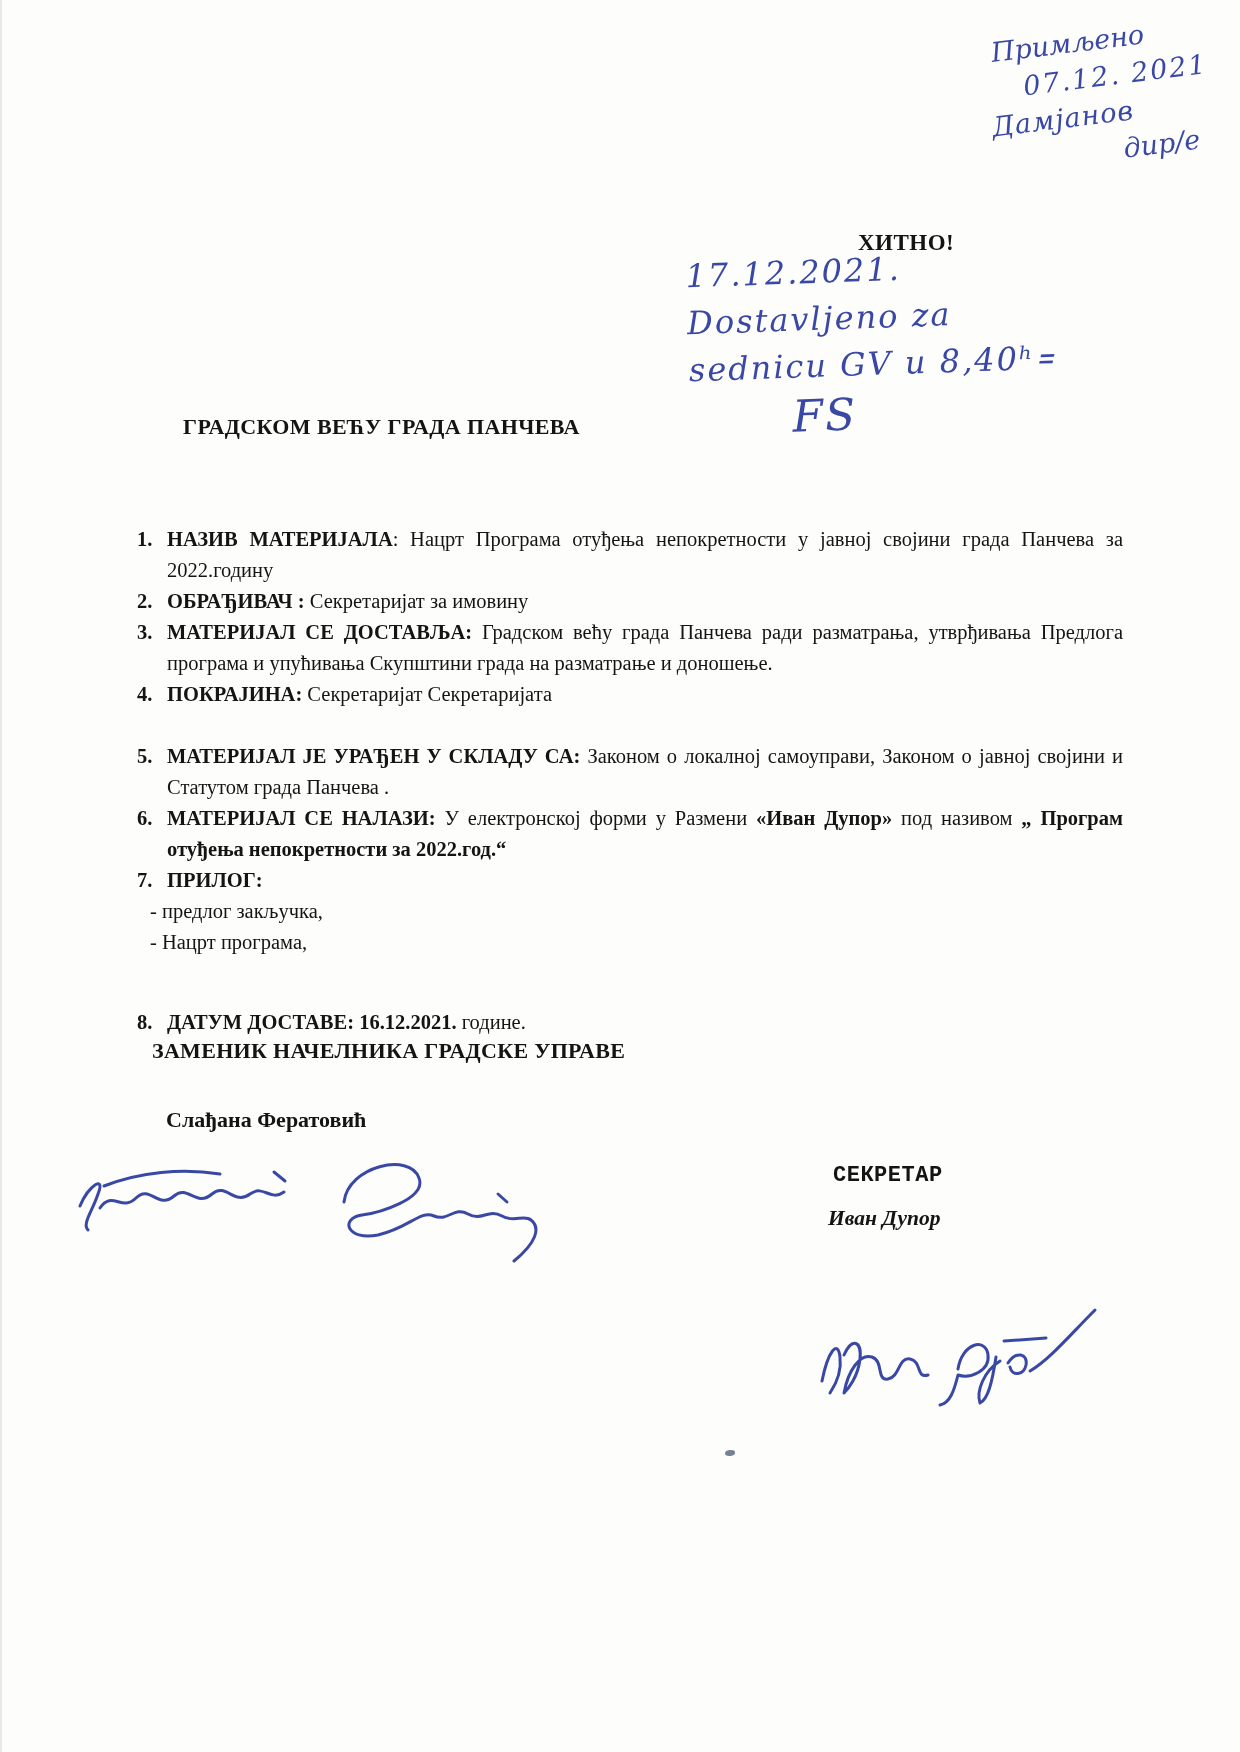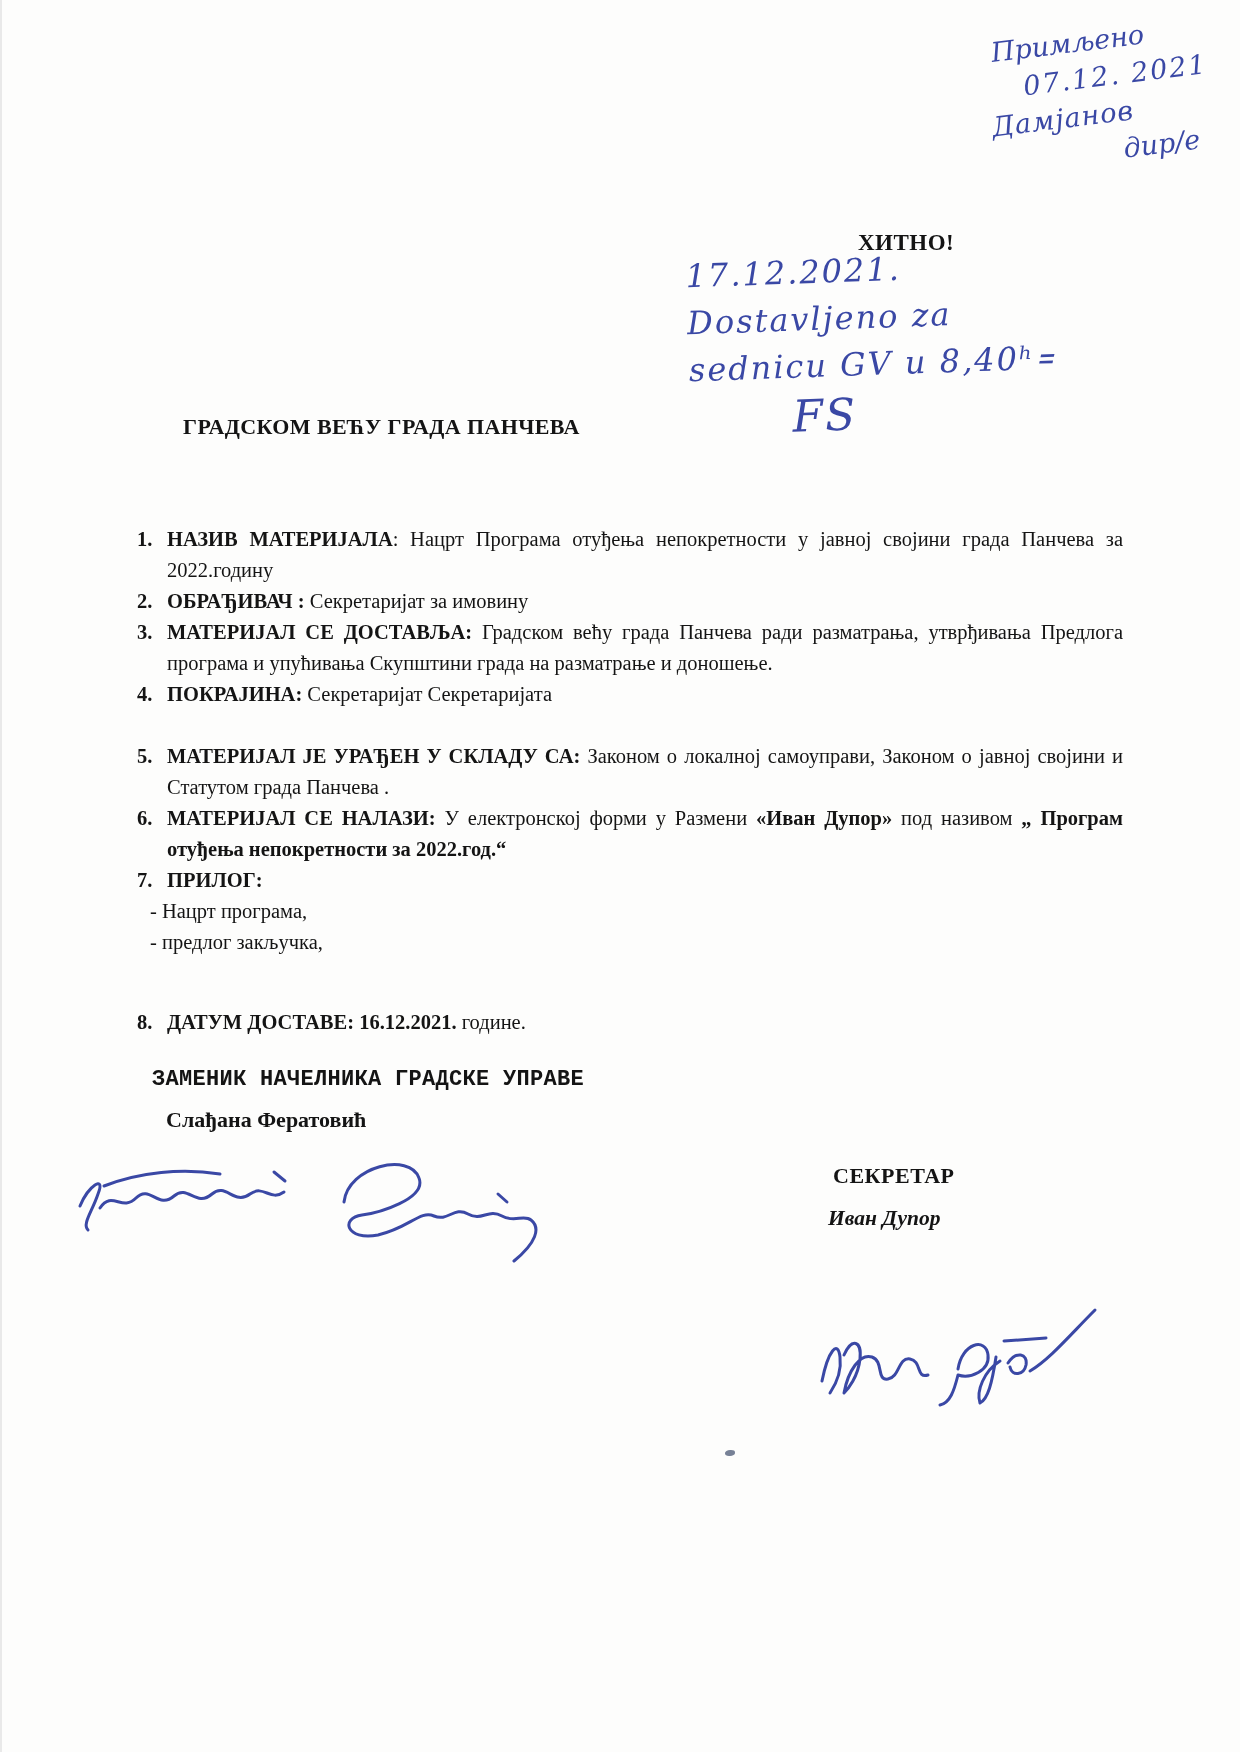--- a/index.html
+++ b/index.html
@@ -28,23 +28,23 @@
 
   .list{position:absolute;left:137px;top:524px;width:986px;font-size:20.5px;line-height:31px;}
   .item{display:flex;}
   .item .num{flex:0 0 30px;font-weight:bold;}
   .item .body{flex:1;text-align:justify;}
   .b{font-weight:bold;}
   .gap31{height:31px;}
   .gap18{height:18px;}
   .subline{margin-left:13px;}
 
-  .deputy-title{position:absolute;left:152px;top:1067px;font-weight:bold;font-size:22px;letter-spacing:.3px;white-space:nowrap;font-family:Liberation Mono, monospace;}
+  .deputy-title{position:absolute;left:152px;top:1038px;font-weight:bold;font-size:22px;letter-spacing:.3px;white-space:nowrap;}
   .deputy-name{position:absolute;left:166px;top:1107px;font-weight:bold;font-size:22px;white-space:nowrap;}
-  .secretary-title{position:absolute;left:833px;top:1163px;font-weight:bold;font-size:22px;letter-spacing:.5px;}
+  .secretary-title{position:absolute;left:833px;top:1163px;font-weight:bold;font-size:22px;letter-spacing:.5px;font-family:Liberation Mono, monospace;}
   .secretary-name{position:absolute;left:828px;top:1206px;font-weight:bold;font-style:italic;font-size:21.5px;white-space:nowrap;}
 
   .sig{position:absolute;}
   .sig path{fill:none;stroke:var(--ink);stroke-width:3;stroke-linecap:round;stroke-linejoin:round;}
   .sig-feratovic{left:78px;top:1128px;}
   .sig-dupor{left:808px;top:1295px;}
   .ink-speck{position:absolute;left:725px;top:1450px;width:10px;height:6px;background:#55627c;border-radius:50% 40% 50% 40%;opacity:.8;}
 </style>
 </head>
 <body>
@@ -94,22 +94,22 @@
       <span class="body"><span class="b">МАТЕРИЈАЛ ЈЕ УРАЂЕН У СКЛАДУ СА:</span><span> Законом о локалној самоуправи, Законом о јавној својини и Статутом града Панчева .</span></span>
     </div>
     <div class="item">
       <span class="num">6.</span>
       <span class="body"><span class="b">МАТЕРИЈАЛ СЕ НАЛАЗИ:</span><span> У електронској форми у Размени </span><span class="b">«Иван Дупор»</span><span> под називом </span><span class="b">„ Програм отуђења непокретности за 2022.год.“</span></span>
     </div>
     <div class="item">
       <span class="num">7.</span>
       <span class="body"><span class="b">ПРИЛОГ:</span></span>
     </div>
+    <div class="subline">- предлог закључка,</div>
     <div class="subline">- Нацрт програма,</div>
-    <div class="subline">- предлог закључка,</div>
     <div class="gap31"></div>
     <div class="gap18"></div>
     <div class="item">
       <span class="num">8.</span>
       <span class="body"><span class="b">ДАТУМ ДОСТАВЕ: 16.12.2021.</span><span> године.</span></span>
     </div>
   </div>
 
   <div class="deputy-title">ЗАМЕНИК НАЧЕЛНИКА ГРАДСКЕ УПРАВЕ</div>
   <div class="deputy-name">Слађана Фератовић</div>

